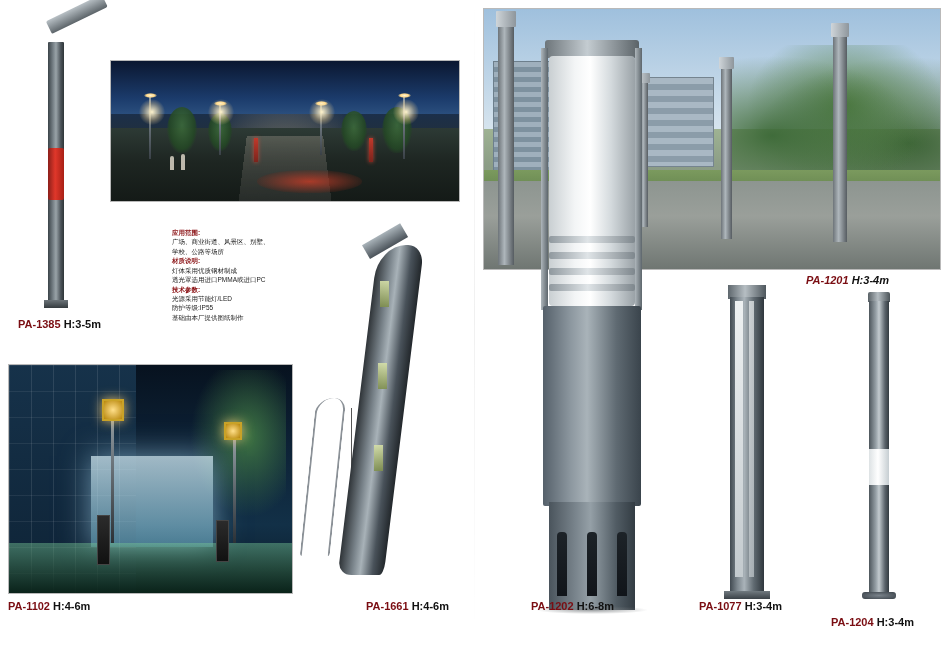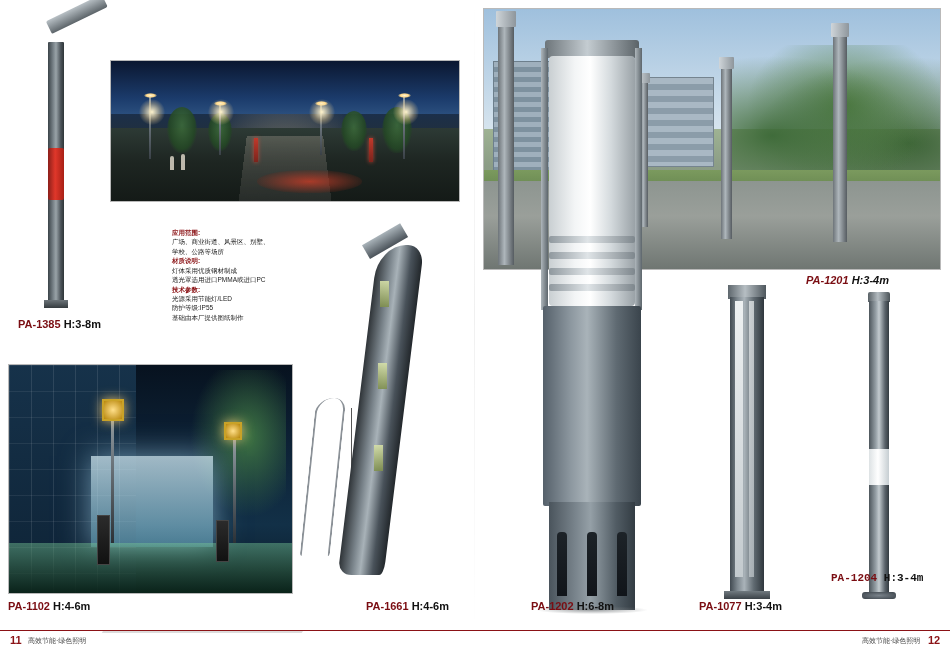--- a/index.html
+++ b/index.html
@@ -379,21 +379,21 @@
 <div id="page">
 
   <div class="gutter"></div>
 
   <div id="lamp-1101" class="abs">
     <div class="arm"></div>
     <div class="pole"></div>
     <div class="redband"></div>
     <div class="base"></div>
   </div>
-  <div class="caption abs" style="left:18px; top:318px;"><span>PA-1385</span><span class="h"> H:3-8m</span></div>
+  <div class="caption abs" style="left:18px; top:318px;"><span>PA-1385</span><span class="h"> H:3-5m</span></div>
 
   <div id="photo-night-street" class="photo">
     <div class="ns-sky"></div>
     <div class="ns-ground"></div>
     <div class="ns-road"></div>
     <div class="ns-flowerbed"></div>
 
     <div class="ns-tree" style="left:16%; bottom:34%;"></div>
     <div class="ns-tree" style="left:28%; bottom:36%; width:24px;height:38px;"></div>
     <div class="ns-tree" style="left:66%; bottom:36%; width:26px;height:40px;"></div>
@@ -510,23 +510,16 @@
   </div>
   <div class="caption abs" style="left:699px; top:600px;"><span>PA-1077</span><span class="h"> H:3-4m</span></div>
 
   <div id="lamp-1204" class="abs">
     <div class="cap"></div>
     <div class="upper"></div>
     <div class="lens"></div>
     <div class="lower"></div>
     <div class="plate"></div>
   </div>
-  <div class="caption abs" style="left:831px; top:572px;font-family:Liberation Mono, monospace;"><span>PA-1204</span><span class="h"> H:3-4m</span></div>
-
-  <div id="footer">
-    <div class="swoosh"></div>
-    <div class="pagenum" style="left:10px;">11</div>
-    <div class="ftext" style="left:28px;">高效节能·绿色照明</div>
-    <div class="ftext" style="left:862px;">高效节能·绿色照明</div>
-    <div class="pagenum" style="left:928px;">12</div>
-  </div>
+  <div class="caption abs" style="left:831px; top:616px;"><span>PA-1204</span><span class="h"> H:3-4m</span></div>
+
 
 </div>
 
 </body></html>

